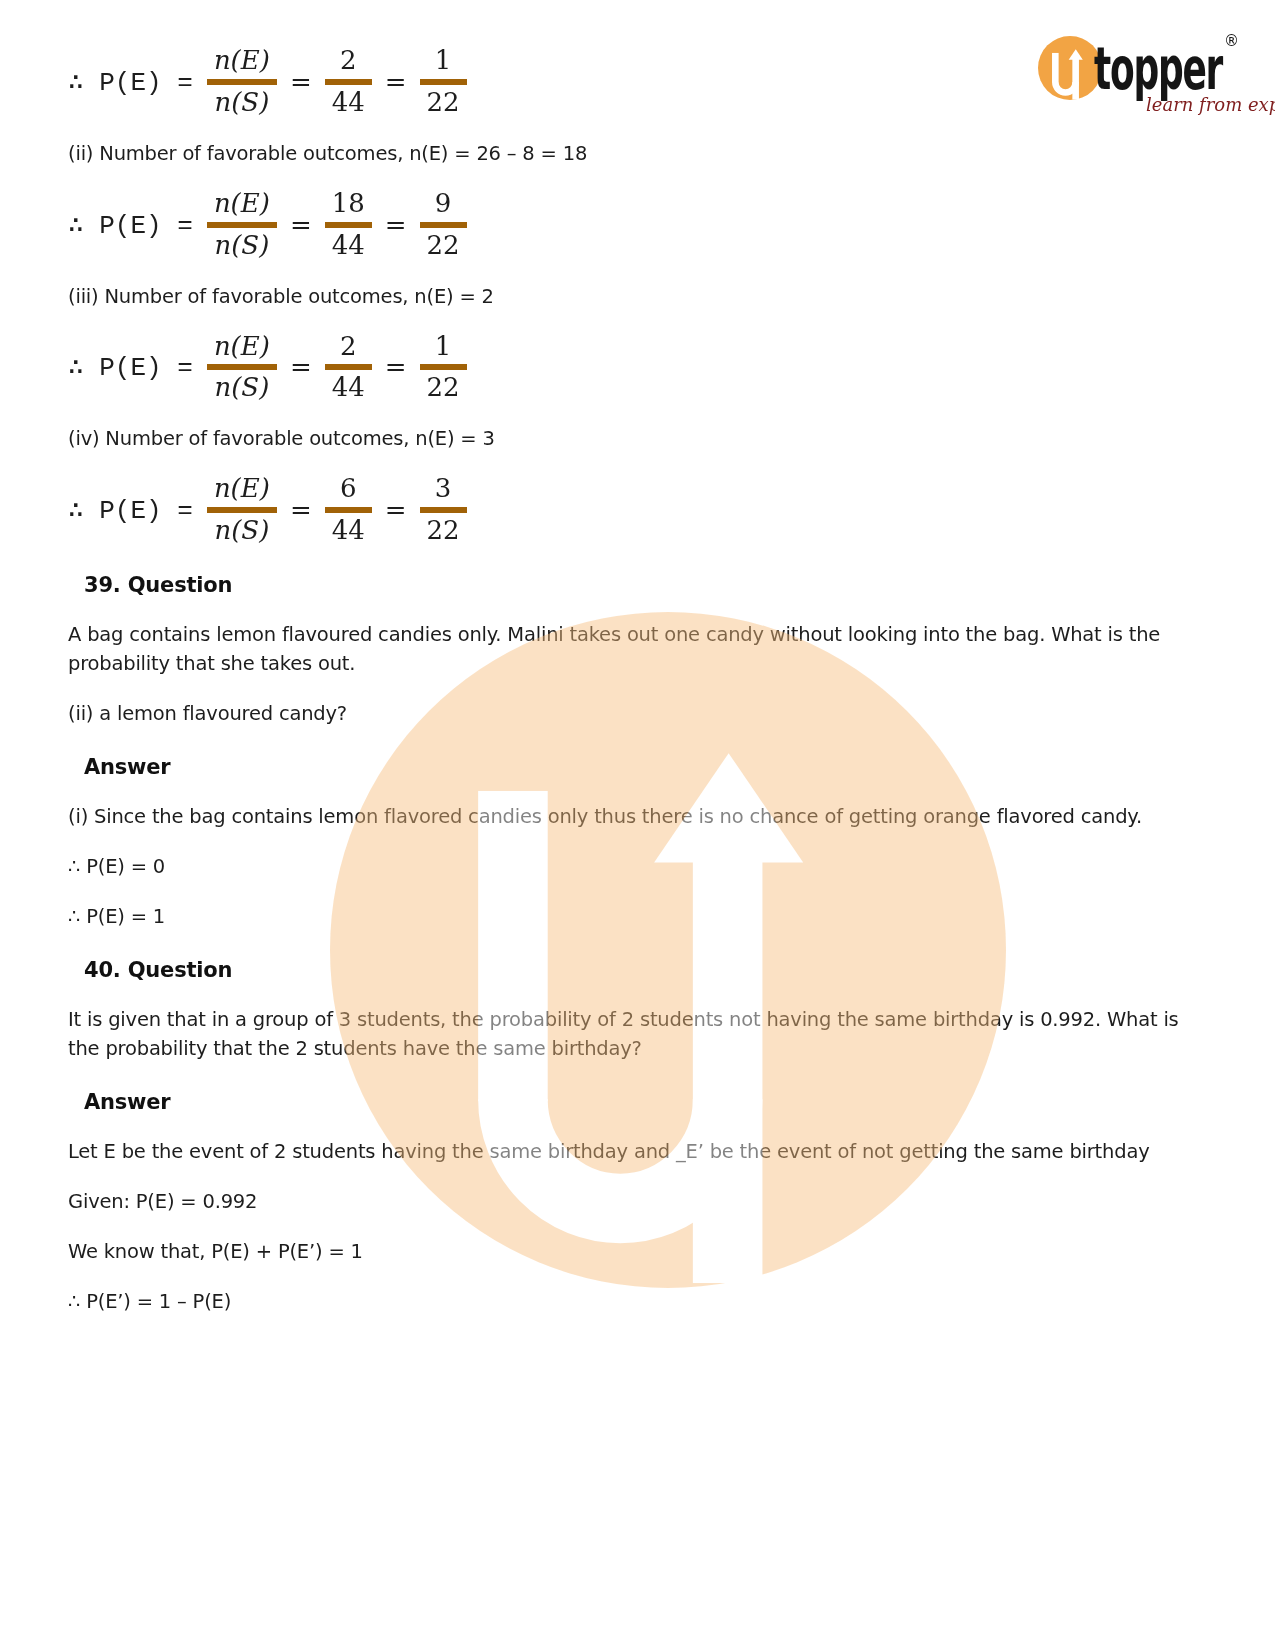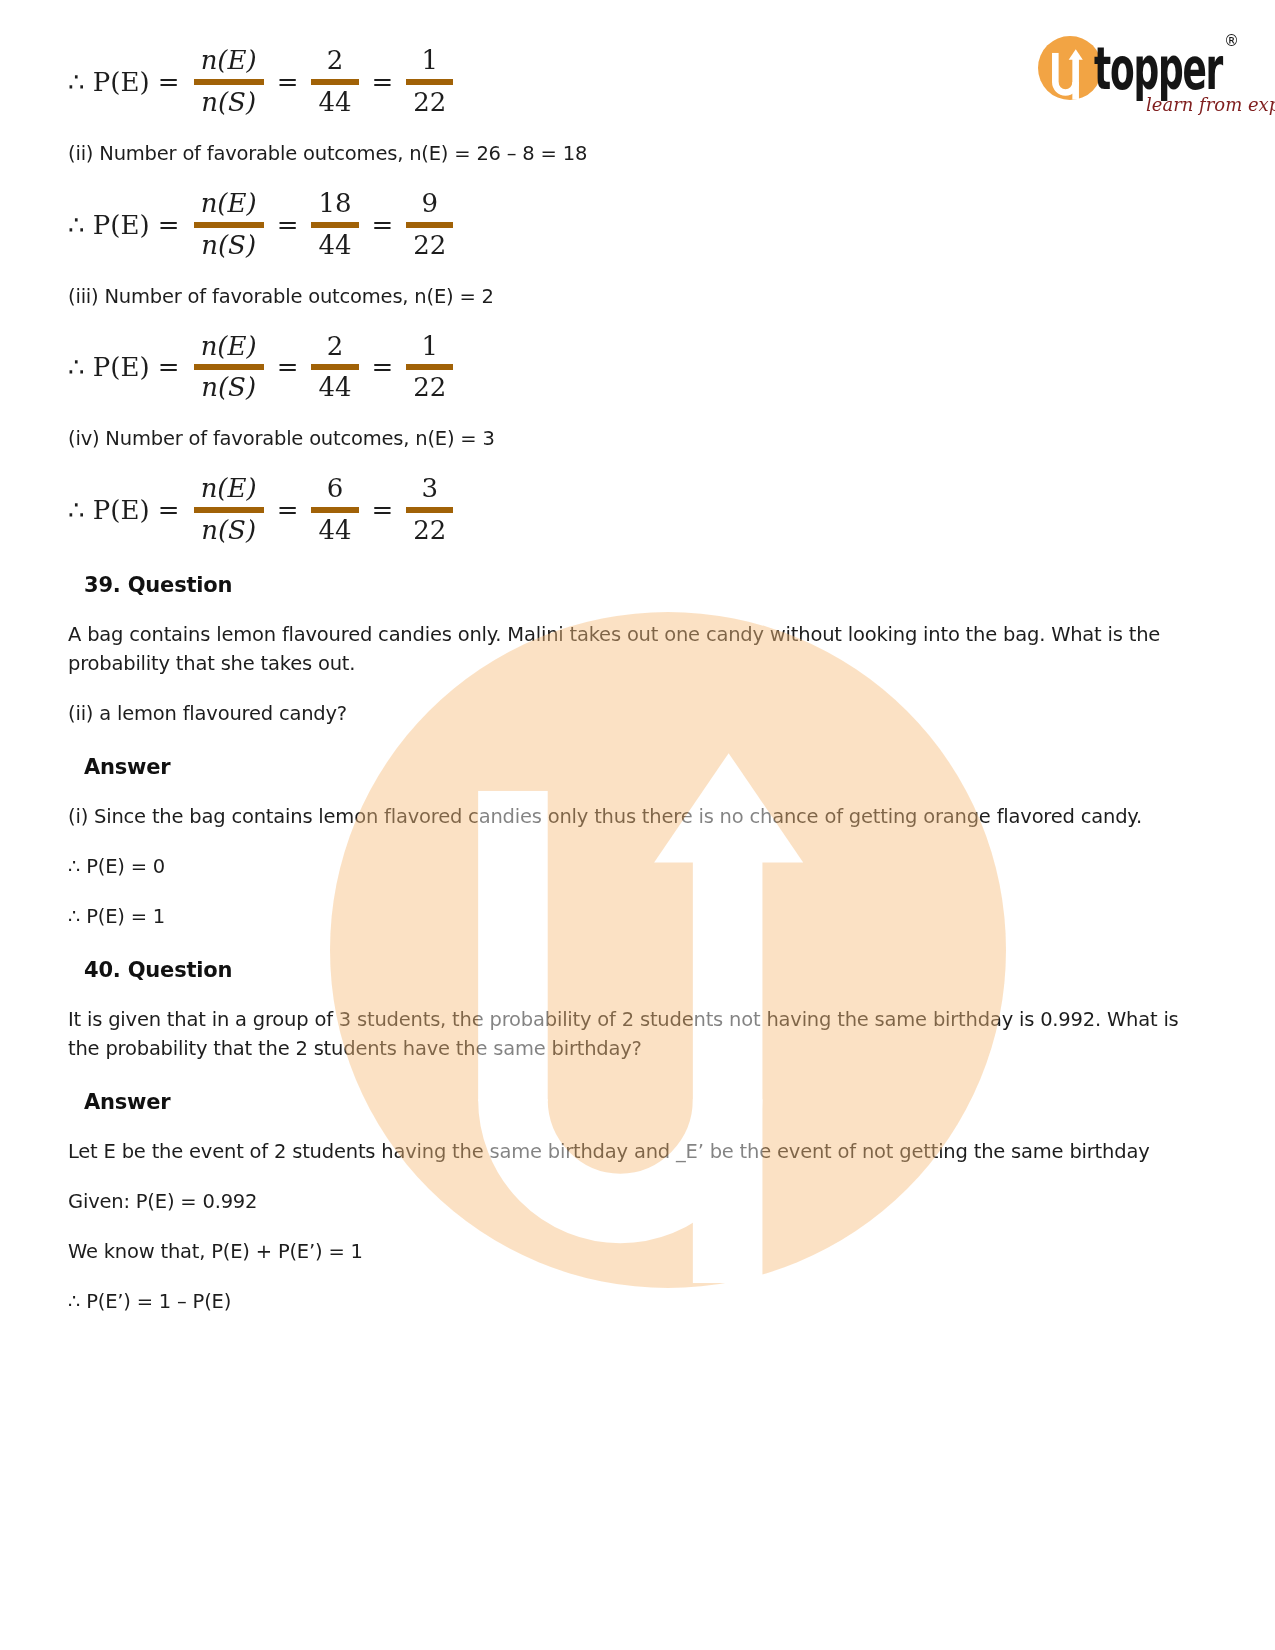--- a/index.html
+++ b/index.html
@@ -36,21 +36,21 @@
   p.heading{
     font-size:21px;font-weight:bold;letter-spacing:-0.2px;
     margin:27px 16px 23px;color:#111;
   }
   .formula{
     display:flex;align-items:center;margin:19px 0;
     font-family:"DejaVu Serif","Liberation Serif",serif;
     font-size:26px;color:#1d1d1d;
   }
   .formula:first-child{margin-top:6px;}
-  .f-lead{margin-right:14px;white-space:nowrap;}
+  .f-lead{margin-right:14px;white-space:nowrap;font-family:Liberation Mono, monospace;}
   .f-eq{margin:0 13px;}
   .frac{display:inline-flex;flex-direction:column;align-items:center;}
   .frac .num{
     display:block;width:100%;box-sizing:border-box;text-align:center;
     padding:0 7px 3px;border-bottom:6px solid #a16207;line-height:1.15;
   }
   .frac .den{display:block;text-align:left;padding:3px 7px 0;line-height:1.15;}
   .frac.italic .num,.frac.italic .den{font-style:italic;}
 </style>
 </head>

